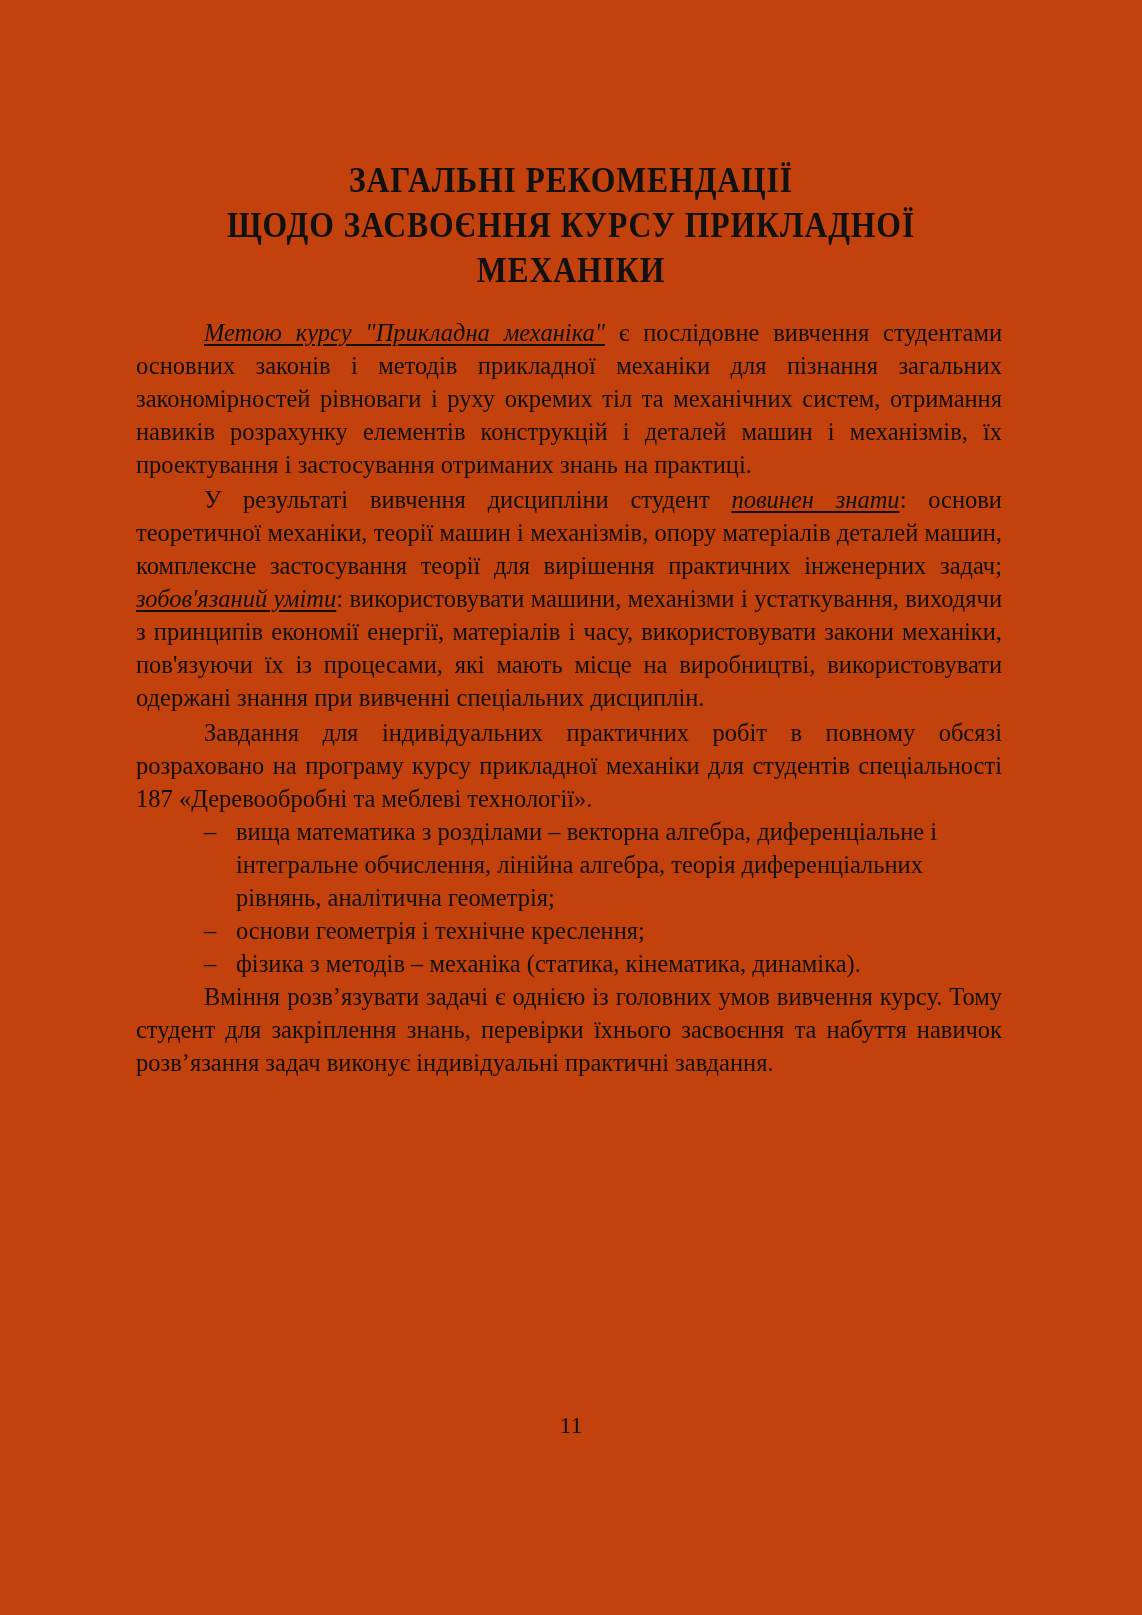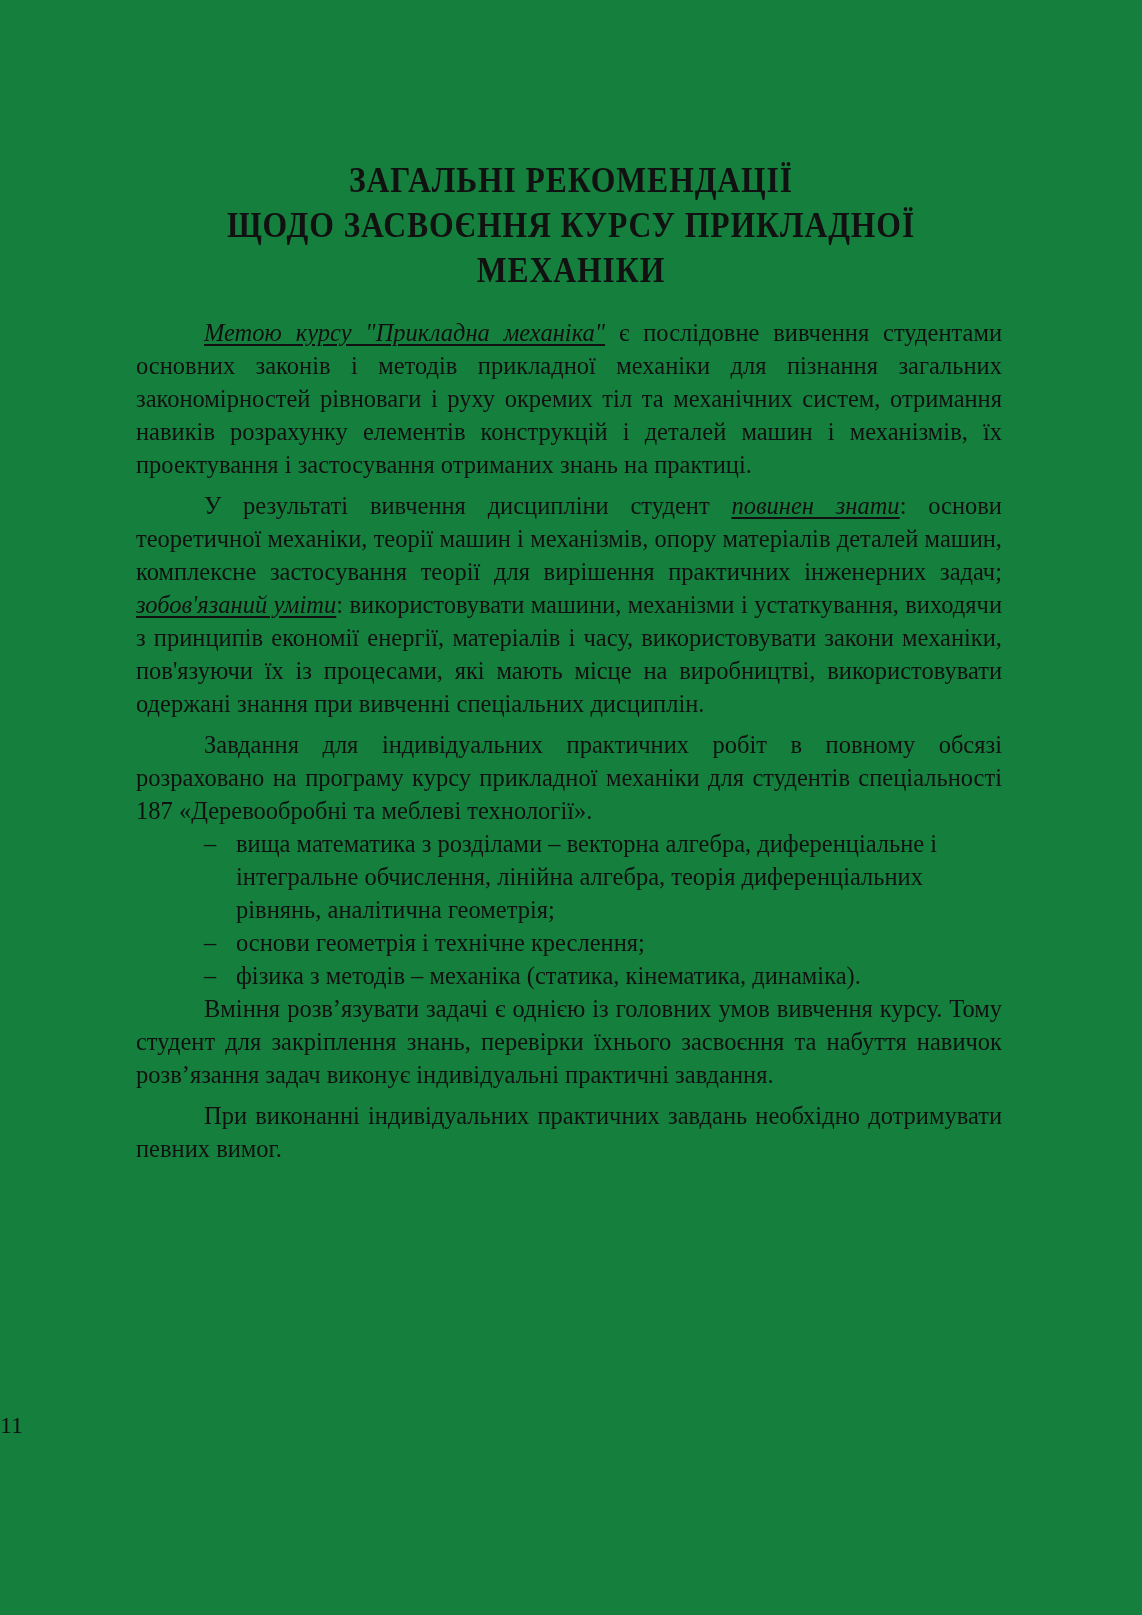--- a/index.html
+++ b/index.html
@@ -1,39 +1,39 @@
 <!DOCTYPE html>
 <html><head>
 <meta charset="utf-8">
 <style>
   html, body { margin: 0; padding: 0; background: #ffffff; }
   body { width: 1142px; height: 1615px; position: relative; overflow: hidden; }
   .page {
     position: absolute; left: 0; top: 0; width: 1142px; height: 1615px;
-    background: #15803d; color: #111111;
+    background: #c2410c; color: #111111;
     font-family: "Liberation Serif", "DejaVu Serif", serif;
   }
   .title {
     position: absolute; left: 140px; top: 158px; width: 862px;
     text-align: center; font-weight: bold; font-size: 36px; line-height: 45px;
     letter-spacing: 1px; transform: scaleX(0.88); transform-origin: center top;
   }
   .title div { white-space: nowrap; }
   .body {
     position: absolute; left: 136px; top: 316px; width: 866px;
     font-size: 24.5px; line-height: 33px; text-align: justify;
   }
   .para { text-indent: 68px; margin: 0; }
-  .para.gap { margin-top: 8px; }
+  .para.gap { margin-top: 2px; }
   .em-u { font-style: italic; text-decoration: underline; text-decoration-thickness: 2px; text-underline-offset: 3px; }
   ul.bullets { list-style: none; margin: 0; padding: 0; }
   ul.bullets li { position: relative; padding-left: 100px; text-align: left; }
   ul.bullets li .dash { position: absolute; left: 68px; top: 0; }
   .pagenum {
-    position: absolute; left: 0; width: 1142px; top: 1412px; text-align: left;
+    position: absolute; left: 0; width: 1142px; top: 1412px; text-align: center;
     font-size: 24px;
   }
 </style>
 </head>
 <body>
 
 <div class="page">
 
   <div class="title">
     <div>ЗАГАЛЬНІ РЕКОМЕНДАЦІЇ</div>
@@ -52,19 +52,18 @@
 
     <ul class="bullets">
       <li><span class="dash">–</span><span>вища математика з розділами – векторна алгебра, диференціальне і інтегральне обчислення, лінійна алгебра, теорія диференціальних рівнянь, аналітична геометрія;</span></li>
       <li><span class="dash">–</span><span>основи геометрія і технічне креслення;</span></li>
       <li><span class="dash">–</span><span>фізика з методів – механіка (статика, кінематика, динаміка).</span></li>
     </ul>
 
     <p class="para"><span>Вміння розв’язувати задачі є однією із головних умов вивчення курсу. Тому студент для закріплення знань, перевірки їхнього засвоєння та набуття навичок розв’язання задач виконує індивідуальні практичні завдання.</span></p>
 
 
-    <p class="para gap"><span>При виконанні індивідуальних практичних завдань необхідно дотримувати певних вимог.</span></p>
 
   </div>
 
   <div class="pagenum">11</div>
 
 </div>
 
 </body></html>

